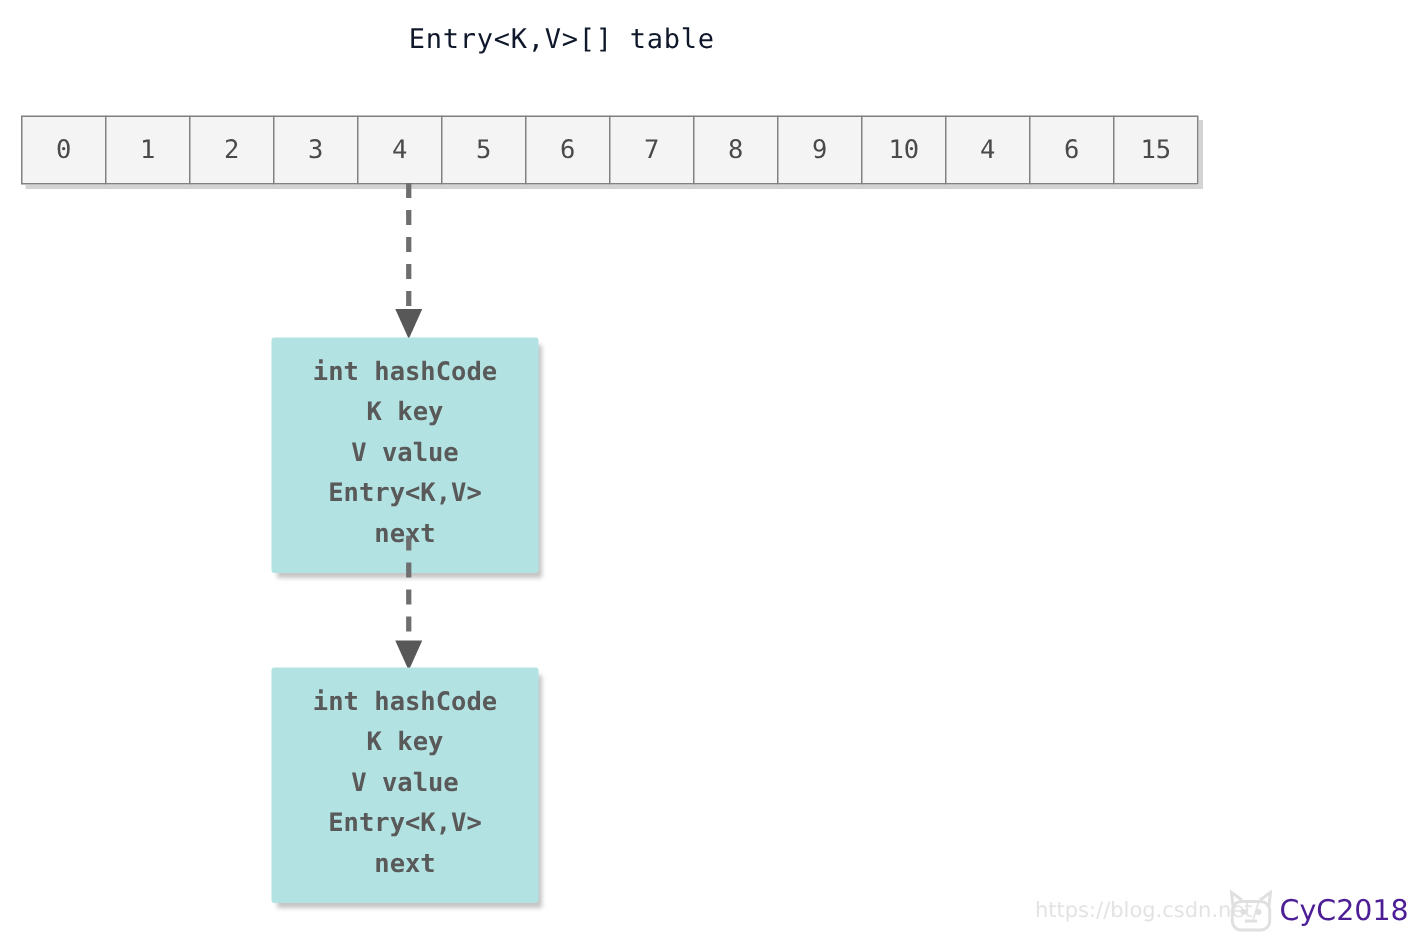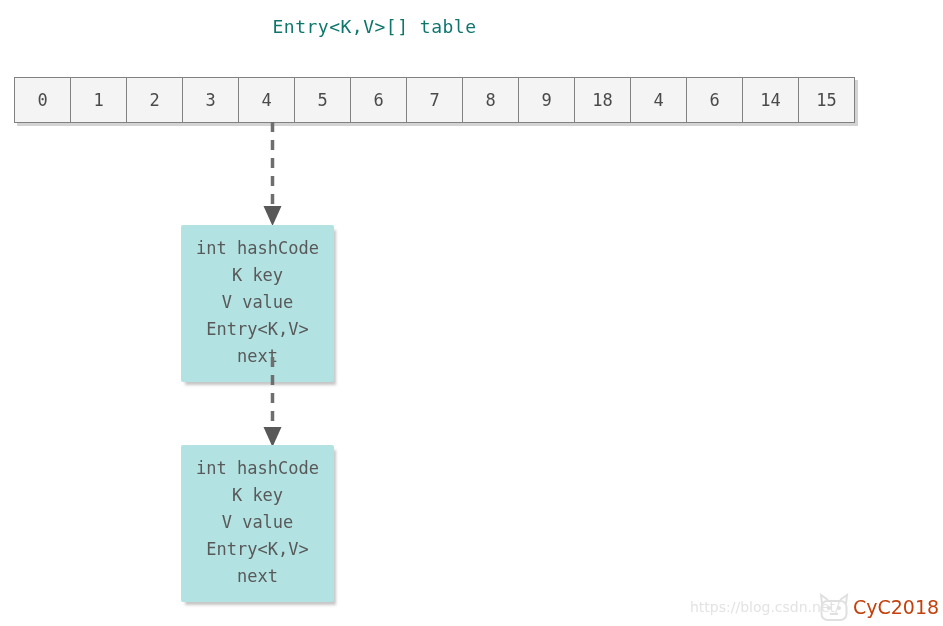--- a/index.html
+++ b/index.html
@@ -17,21 +17,21 @@
 
   
   #diagram-title {
     position: absolute;
     left: 0;
     top: 16px;
     width: 749px;
     text-align: center;
     font-family: "DejaVu Sans Mono", monospace;
     font-size: 18px;
-    color: #0f766e;
+    color: #0f172a;
     letter-spacing: 0.5px;
     white-space: pre;
   }
 
   
   #table-array {
     position: absolute;
     left: 14px;
     top: 77px;
     display: flex;
@@ -49,26 +49,27 @@
     justify-content: center;
     font-family: "DejaVu Sans Mono", monospace;
     font-size: 17px;
     color: #4a4a4a;
   }
   .table-cell:first-child { margin-left: 0; }
 
   
   .node-box {
     position: absolute;
-    width: 153px;
+    width: 178px;
     box-sizing: border-box;
     background: #b3e2e2;
     padding: 10px 0 12px 0;
     box-shadow: 3px 4px 3px -1px rgba(150,150,150,0.55);
     border-radius: 2px;
+    font-weight: bold;
   }
   #node-box-1 { left: 181px; top: 225px; }
   #node-box-2 { left: 181px; top: 445px; }
   .node-line {
     font-family: "DejaVu Sans Mono", monospace;
     font-size: 17px;
     line-height: 27px;
     color: #595959;
     text-align: center;
     white-space: pre;
@@ -103,45 +104,44 @@
     position: absolute;
     left: 128px;
     top: 1px;
   }
   #watermark-name {
     position: absolute;
     left: 163px;
     top: 4px;
     font-family: "DejaVu Sans", sans-serif;
     font-size: 19px;
-    color: #c2410c;
+    color: #4c1d95;
     white-space: nowrap;
     text-align: right;
   }
 </style>
 </head>
 <body>
 
 <div id="diagram-title">Entry&lt;K,V&gt;[] table</div>
 
 <div id="table-array">
   <div class="table-cell">0</div>
   <div class="table-cell">1</div>
   <div class="table-cell">2</div>
   <div class="table-cell">3</div>
   <div class="table-cell">4</div>
   <div class="table-cell">5</div>
   <div class="table-cell">6</div>
   <div class="table-cell">7</div>
   <div class="table-cell">8</div>
   <div class="table-cell">9</div>
-  <div class="table-cell">18</div>
+  <div class="table-cell">10</div>
   <div class="table-cell">4</div>
   <div class="table-cell">6</div>
-  <div class="table-cell">14</div>
   <div class="table-cell">15</div>
 </div>
 
 <svg id="arrow-table-to-node1" class="arrow-connector" width="30" height="106" viewBox="0 0 30 106">
   <line x1="14.5" y1="0" x2="14.5" y2="88" stroke="#6e6e6e" stroke-width="3.5" stroke-dasharray="10 8" stroke-linecap="butt"></line>
   <polygon points="14.5,104 5.5,84 23.5,84" fill="#585858"></polygon>
 </svg>
 
 <div class="node-box" id="node-box-1">
   <div class="node-line">int hashCode</div>

